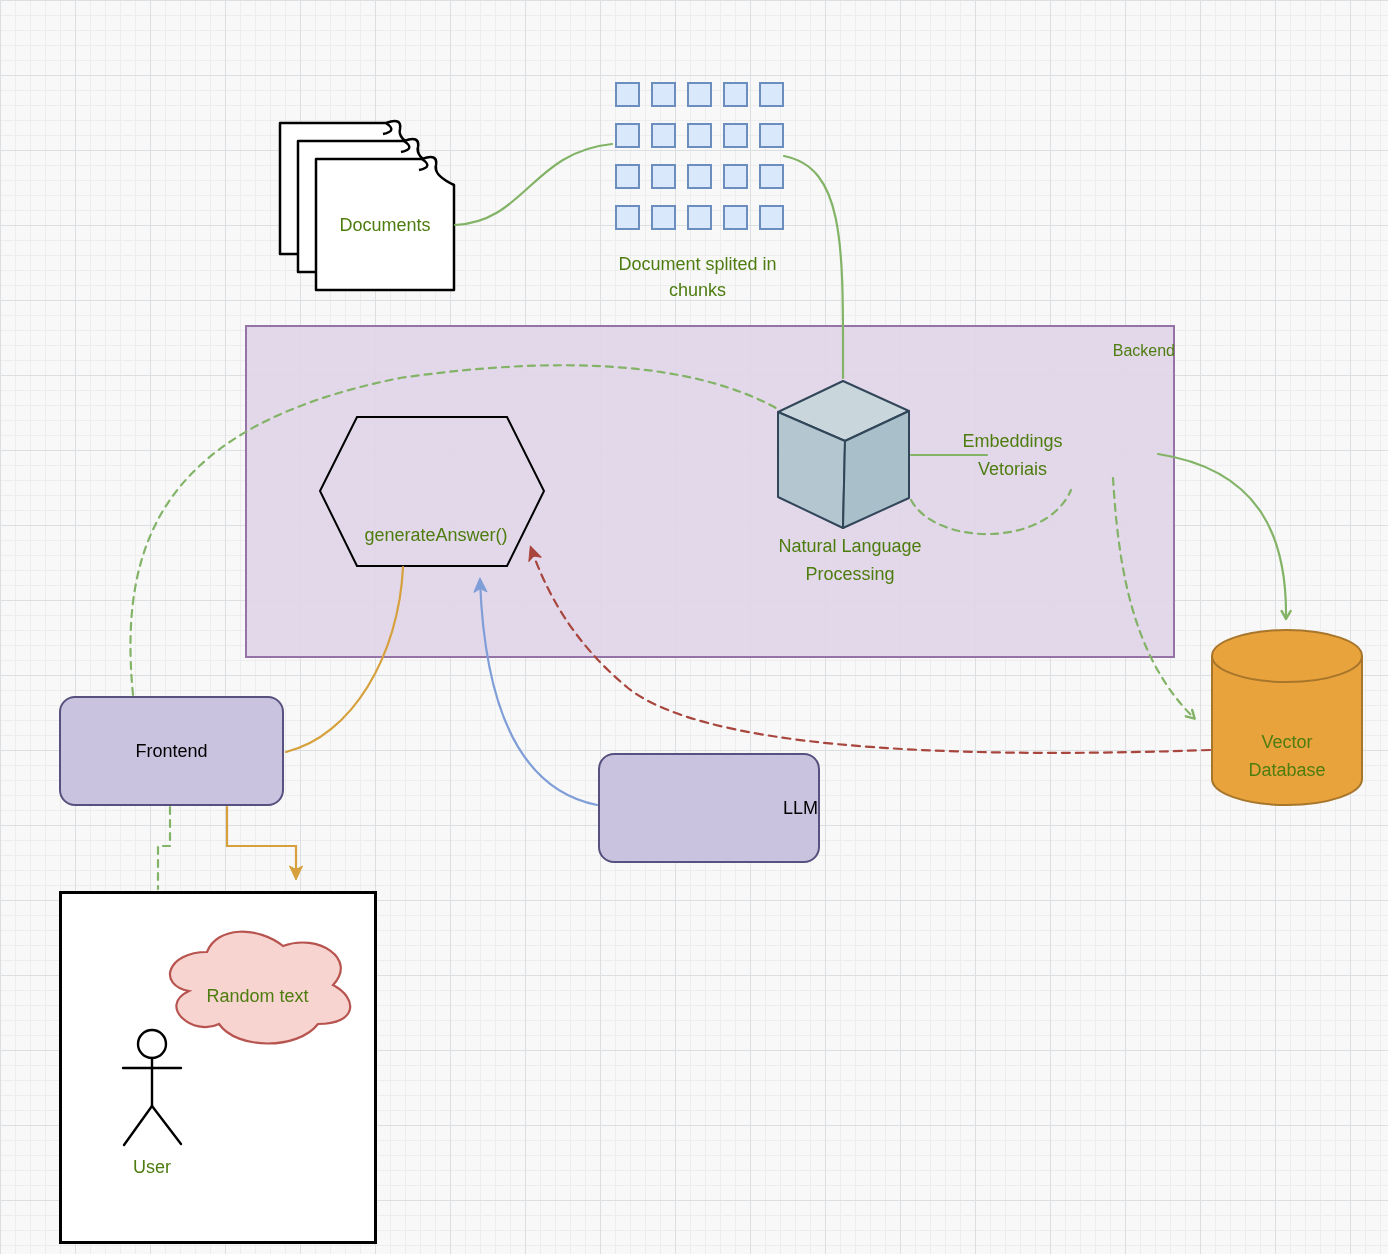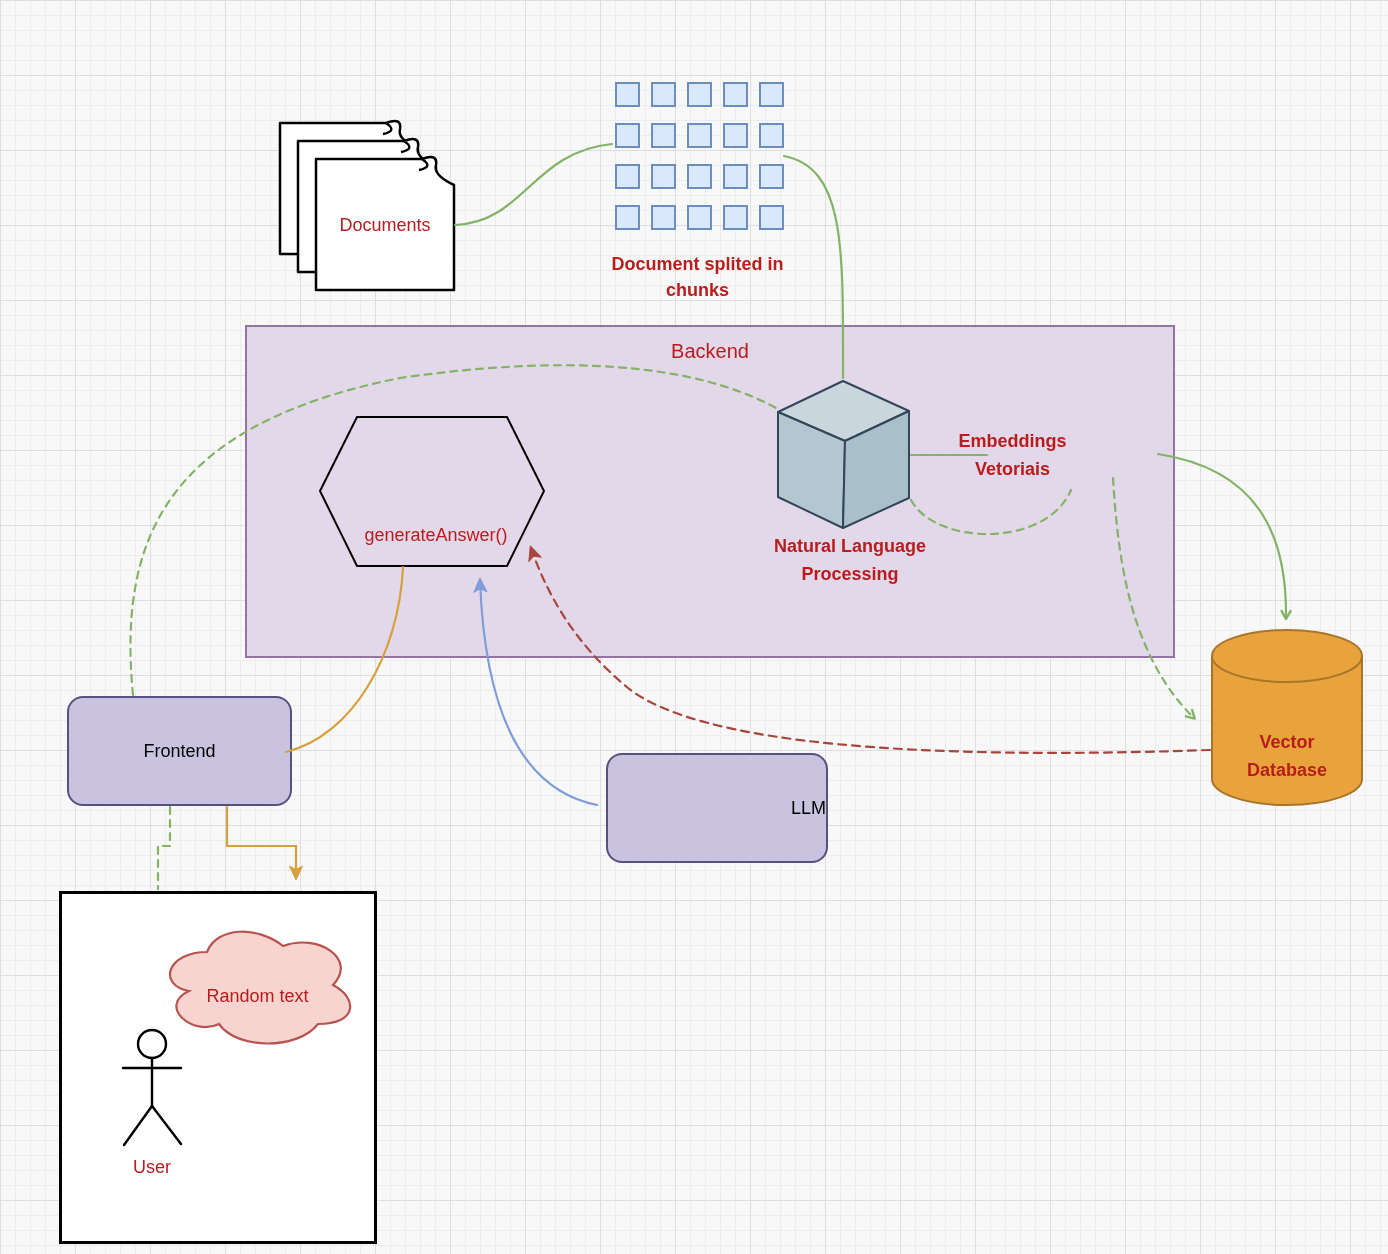--- a/index.html
+++ b/index.html
@@ -9,33 +9,32 @@
     background-color:#f8f8f8;
     background-image:
       linear-gradient(#dcdfe2 1px, transparent 1px),
       linear-gradient(90deg, #dcdfe2 1px, transparent 1px),
       linear-gradient(#ededed 1px, transparent 1px),
       linear-gradient(90deg, #ededed 1px, transparent 1px);
     background-size:75px 75px,75px 75px,15px 15px,15px 15px;
     color:#000;
   }
   .abs{position:absolute;}
-  .lbl{font-size:18px;line-height:26px;text-align:center;color:#b91c1c;}
-  .ml{white-space:pre-line;font-weight:bold;}
+  .lbl{font-size:18px;line-height:26px;text-align:center;color:#4d7c0f;}
+  .ml{white-space:pre-line;}
   .node{
     border:2px solid #56517e;background:#c9c3df;border-radius:16px;
     display:flex;align-items:center;justify-content:center;
     font-size:18px;
-    margin-left:8px;
   }
   #backend-box{
     left:245px;top:325px;width:926px;height:329px;
     background:rgba(225,213,231,.92);border:2px solid #9673a6;
   }
-  #backend-label{left:245px;top:338px;width:930px;font-size:20px;}
+  #backend-label{left:245px;top:338px;width:930px;font-size:16px;text-align:right;}
   #chunks-grid{
     left:615px;top:82px;display:grid;
     grid-template-columns:repeat(5,25px);grid-template-rows:repeat(4,25px);
     column-gap:11px;row-gap:16px;
   }
   .chunk{background:#dae8fc;border:2px solid #6c8ebf;box-sizing:border-box;}
   #user-box{
     left:59px;top:891px;width:312px;height:347px;
     background:#fff;border:3px solid #000;
   }

